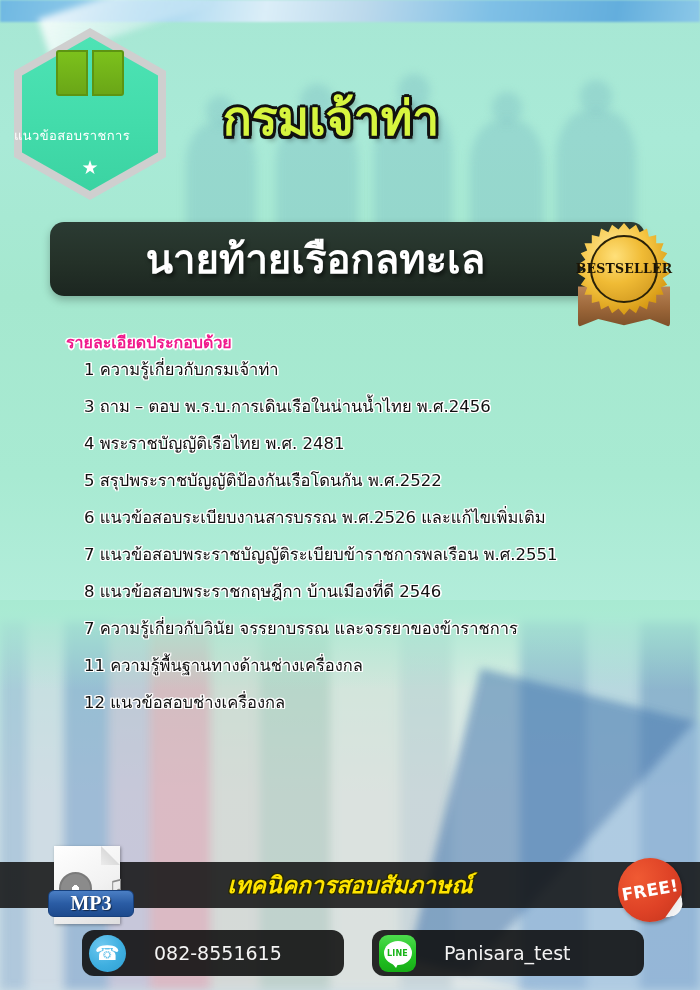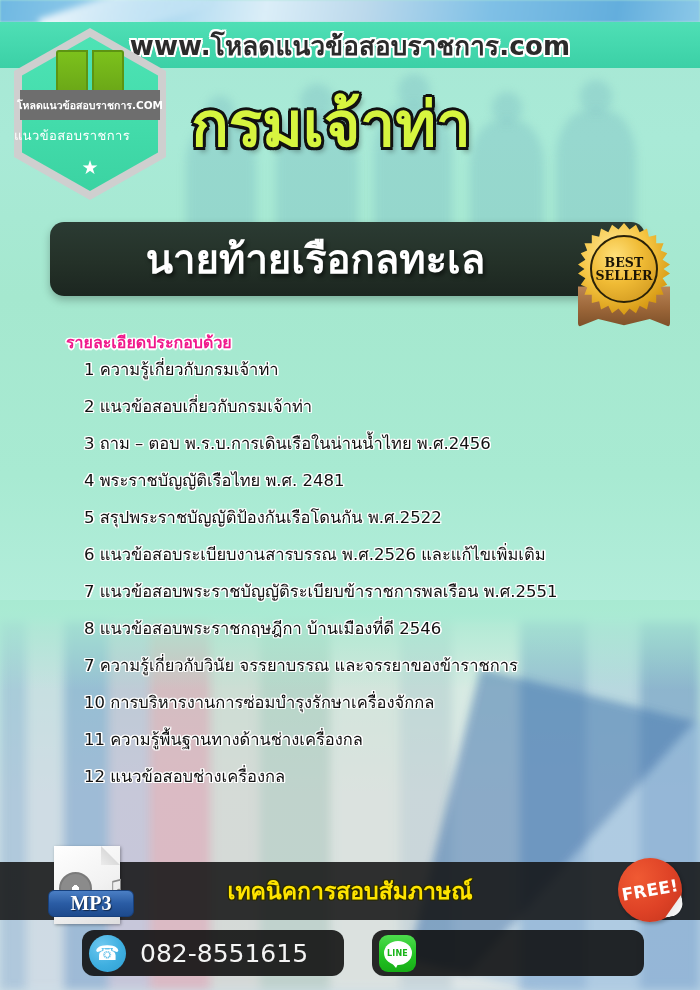--- a/index.html
+++ b/index.html
@@ -133,21 +133,21 @@
   .badge-star {
     position: absolute; left: 50%; top: 130px; transform: translateX(-50%);
     color: #ffffff; font-size: 19px; line-height: 1;
   }
 
   
   .main-title {
     position: absolute; left: 0; right: 0; top: 94px;
     text-align: center;
     font-family: "DejaVu Sans", sans-serif;
-    font-size: 62px; font-weight: bold; line-height: 1;
+    font-size: 48px; font-weight: bold; line-height: 1;
     color: #d7f53f;
     padding-right: 38px;
     text-shadow:
       -2.5px -2.5px 0 #111, 2.5px -2.5px 0 #111,
       -2.5px  2.5px 0 #111, 2.5px  2.5px 0 #111,
        0 -3px 0 #111, 0 3px 0 #111, -3px 0 0 #111, 3px 0 0 #111,
        4px 5px 5px rgba(0,0,0,.28);
   }
 
   
@@ -183,21 +183,21 @@
       63% 98%, 56% 93%, 50% 100%, 44% 93%, 37% 98%, 33% 90%, 25% 94%, 23% 85%,
       15% 87%, 15% 78%, 7% 78%, 10% 70%, 3% 67%, 8% 60%, 0% 55%, 7% 50%,
       0% 45%, 8% 40%, 3% 33%, 10% 30%, 7% 22%, 15% 22%, 15% 13%, 23% 15%,
       25% 6%, 33% 10%, 37% 2%, 44% 7%);
   }
   .medal .disc {
     position: absolute; left: 20px; top: 14px; width: 68px; height: 68px;
     border-radius: 50%;
     background: radial-gradient(circle at 36% 30%, #ffe07a 0%, #f0bb35 45%, #c9901a 100%);
     border: 2.5px solid #2a2208;
-    display: flex; flex-direction: column; align-items: center; justify-content: center;
+    display: flex; flex-direction: row; align-items: center; justify-content: center;
     box-sizing: border-box;
   }
   .medal .disc span {
     font-family: "DejaVu Serif", serif;
     font-size: 12.5px; font-weight: bold; color: #1b1405;
     line-height: 1.08; letter-spacing: .2px;
   }
 
   
   .detail-heading {
@@ -251,23 +251,23 @@
     display: flex; align-items: center; justify-content: center;
   }
   .mp3 .tag span {
     font-family: Liberation Serif, serif;
     font-size: 20px; font-weight: bold; color: #ffffff;
     text-shadow: 1px 1px 1px rgba(0,0,0,.55);
   }
 
   
   .tech-band {
-    position: absolute; left: 0; top: 862px; width: 700px; height: 58px;
+    position: absolute; left: 0; top: 862px; width: 700px; height: 46px;
     background: rgba(18,18,18,.86);
-    display: flex; align-items: center; justify-content: center;
+    display: flex; align-items: center; justify-content: center; font-style: italic;
   }
   .tech-text {
     font-family: "DejaVu Sans", sans-serif;
     font-size: 23px; font-weight: bold; color: #ffe400;
     text-shadow: -1.2px -1.2px 0 #2a2a00, 1.2px -1.2px 0 #2a2a00,
                  -1.2px 1.2px 0 #2a2a00, 1.2px 1.2px 0 #2a2a00;
   }
 
   
   .free {
@@ -293,21 +293,21 @@
   
   .pill {
     position: absolute; height: 46px; border-radius: 12px;
     background: rgba(12,12,12,.88);
     display: flex; align-items: center; padding: 0 18px 0 7px;
   }
   .pill.phone { left: 82px; top: 930px; width: 262px; box-sizing: border-box; }
   .pill.line  { left: 372px; top: 930px; width: 272px; box-sizing: border-box; }
   .pill .txt {
     font-family: "DejaVu Sans", sans-serif;
-    font-size: 25px; color: #f4f4f4; margin-left: 14px; white-space: nowrap;
+    font-size: 19px; color: #f4f4f4; margin-left: 28px; white-space: nowrap;
   }
   .ic-phone {
     width: 37px; height: 37px; border-radius: 50%;
     background: radial-gradient(circle at 35% 30%, #6ec8f0 0%, #3fafe0 55%, #2e9ed2 100%);
     display: flex; align-items: center; justify-content: center;
     color: #ffffff; font-size: 20px; line-height: 1;
   }
   .ic-line {
     width: 37px; height: 37px; border-radius: 9px;
     background: linear-gradient(180deg, #4ddc4d 0%, #23c423 55%, #16ac16 100%);
@@ -343,34 +343,28 @@
   <div class="sil" style="left:470px; top:120px; width:74px; height:150px;"></div>
   <div class="sil head" style="left:580px; top:80px; width:32px; height:34px;"></div>
   <div class="sil" style="left:556px; top:110px; width:80px; height:158px;"></div>
   <div class="sil head" style="left:206px; top:96px; width:28px; height:30px;"></div>
   <div class="sil" style="left:186px; top:122px; width:70px; height:140px;"></div>
 
   <div class="bg-crowd"></div>
   <div class="bg-crowd-fade"></div>
   <div class="bg-diag"></div>
 
-  <div class="top-band">
-    <div class="site-url">www.โหลดแนวข้อสอบราชการ.com</div>
-  </div>
 
   <div class="badge-wrap">
     <div class="hex"></div>
     <div class="hex-in"></div>
     <div class="book">
       <div class="pg l"></div>
       <div class="pg r"></div>
     </div>
-    <div class="badge-banner">
-      <span>โหลดแนวข้อสอบราชการ.COM</span>
-    </div>
     <div class="badge-sub">แนวข้อสอบราชการ</div>
     <div class="badge-star">★</div>
   </div>
 
   <div class="main-title">กรมเจ้าท่า</div>
 
   <div class="subject-bar">
     <div class="subject-text">นายท้ายเรือกลทะเล</div>
   </div>
 
@@ -380,29 +374,27 @@
     <div class="disc">
       <span>BEST</span>
       <span>SELLER</span>
     </div>
   </div>
 
   <div class="detail-heading">รายละเอียดประกอบด้วย</div>
 
   <ul class="topic-list">
     <li>1 ความรู้เกี่ยวกับกรมเจ้าท่า</li>
-    <li>2 แนวข้อสอบเกี่ยวกับกรมเจ้าท่า</li>
     <li>3 ถาม – ตอบ พ.ร.บ.การเดินเรือในน่านน้ำไทย พ.ศ.2456</li>
     <li>4 พระราชบัญญัติเรือไทย พ.ศ. 2481</li>
     <li>5 สรุปพระราชบัญญัติป้องกันเรือโดนกัน พ.ศ.2522</li>
     <li>6 แนวข้อสอบระเบียบงานสารบรรณ พ.ศ.2526 และแก้ไขเพิ่มเติม</li>
     <li>7 แนวข้อสอบพระราชบัญญัติระเบียบข้าราชการพลเรือน พ.ศ.2551</li>
     <li>8 แนวข้อสอบพระราชกฤษฎีกา บ้านเมืองที่ดี 2546</li>
     <li>7 ความรู้เกี่ยวกับวินัย จรรยาบรรณ และจรรยาของข้าราชการ</li>
-    <li>10 การบริหารงานการซ่อมบำรุงรักษาเครื่องจักกล</li>
     <li>11 ความรู้พื้นฐานทางด้านช่างเครื่องกล</li>
     <li>12 แนวข้อสอบช่างเครื่องกล</li>
   </ul>
 
   <div class="tech-band">
     <div class="tech-text">เทคนิคการสอบสัมภาษณ์</div>
   </div>
 
   <div class="mp3">
     <div class="sheet">
@@ -423,15 +415,16 @@
     <div class="ic-phone">☎</div>
     <div class="txt">082-8551615</div>
   </div>
 
   <div class="pill line">
     <div class="ic-line">
       <div class="bub">
         <span>LINE</span>
       </div>
     </div>
+    <div class="txt">Panisara_test</div>
   </div>
 
 </div>
 
 </body></html>

